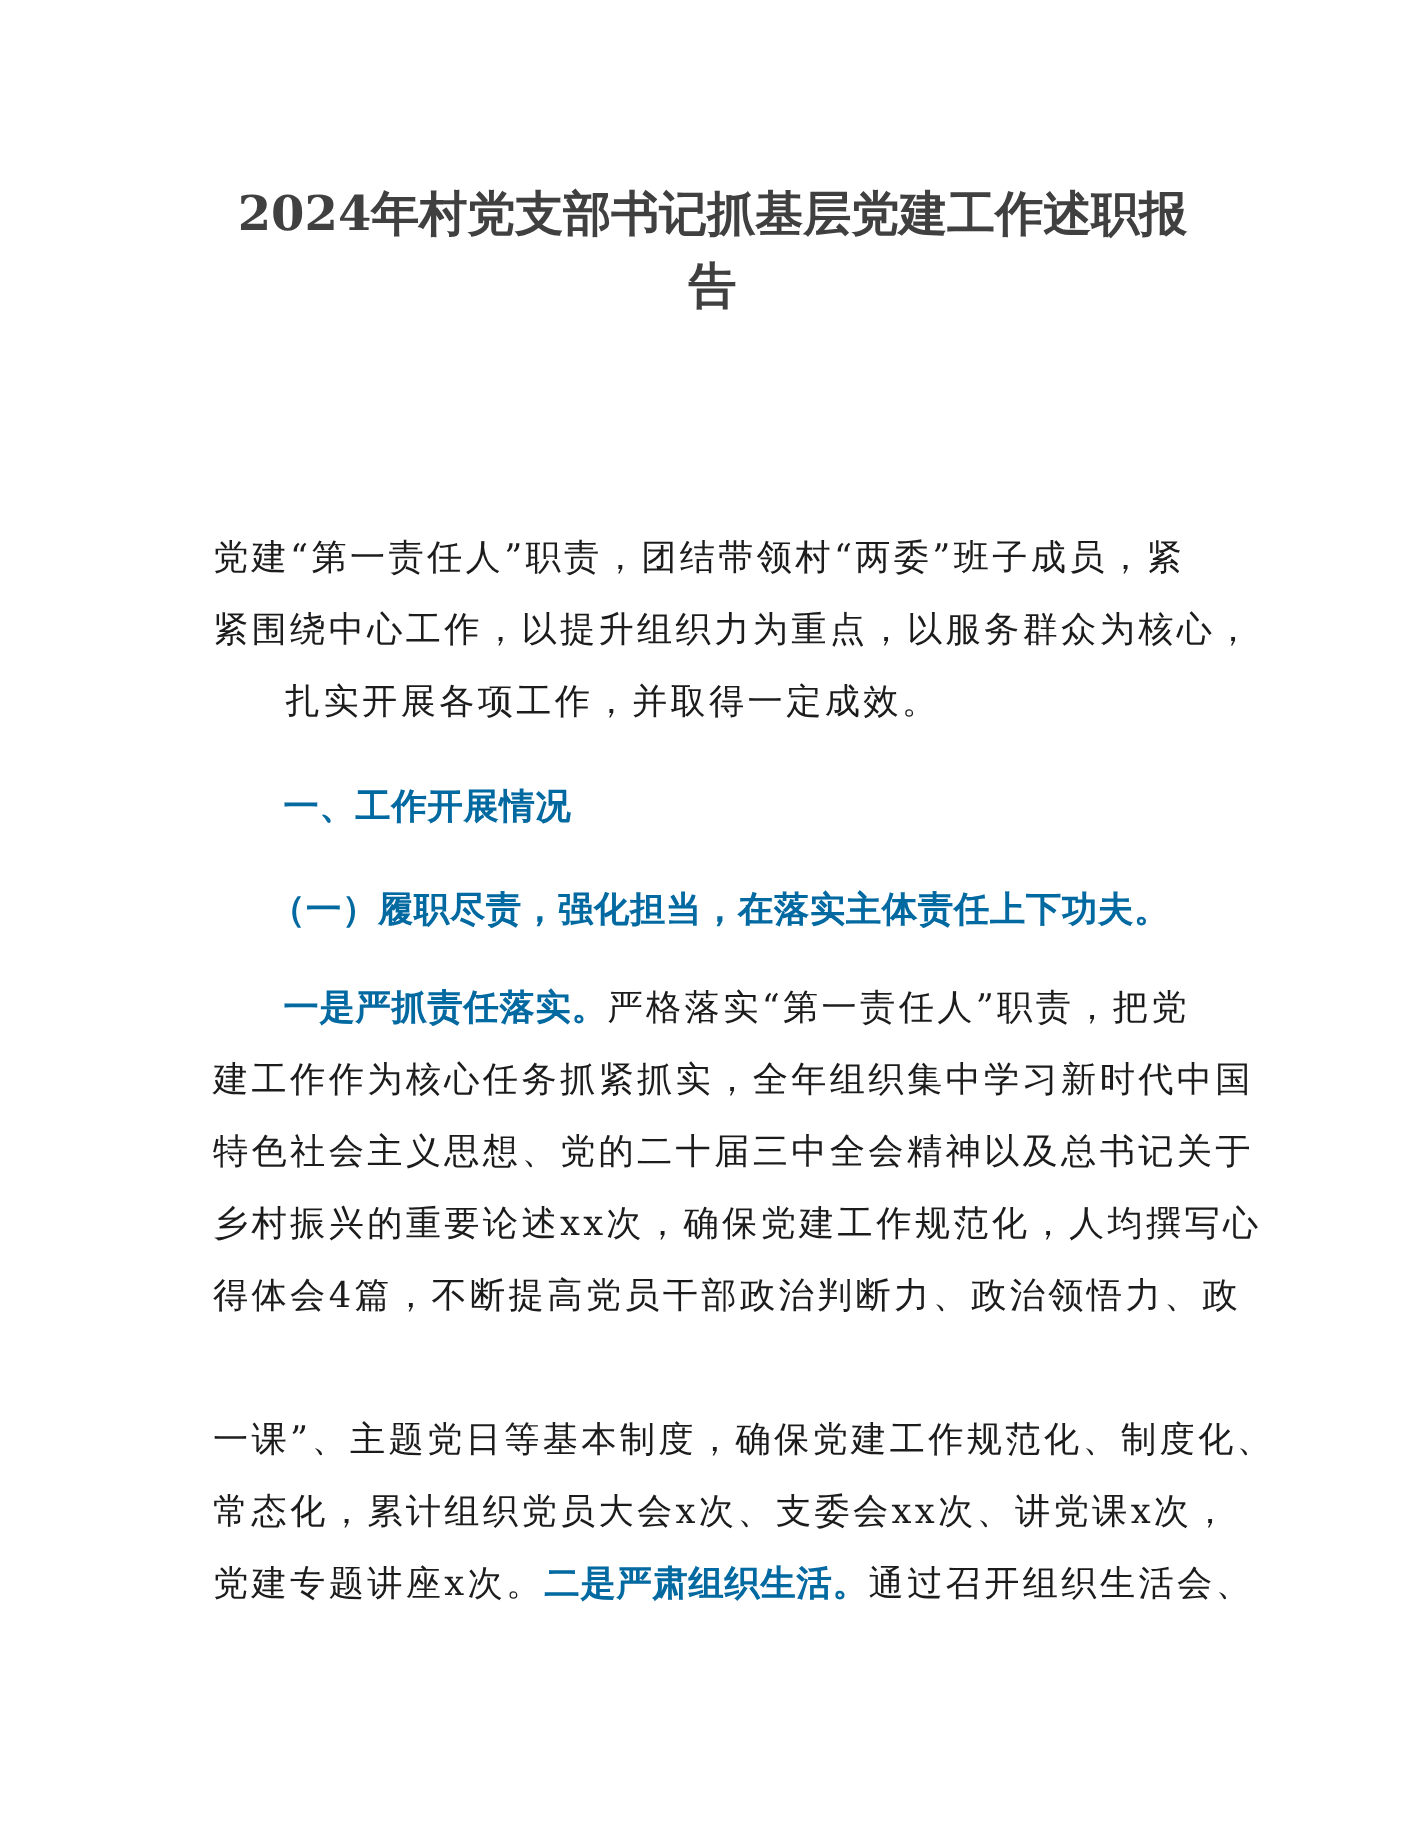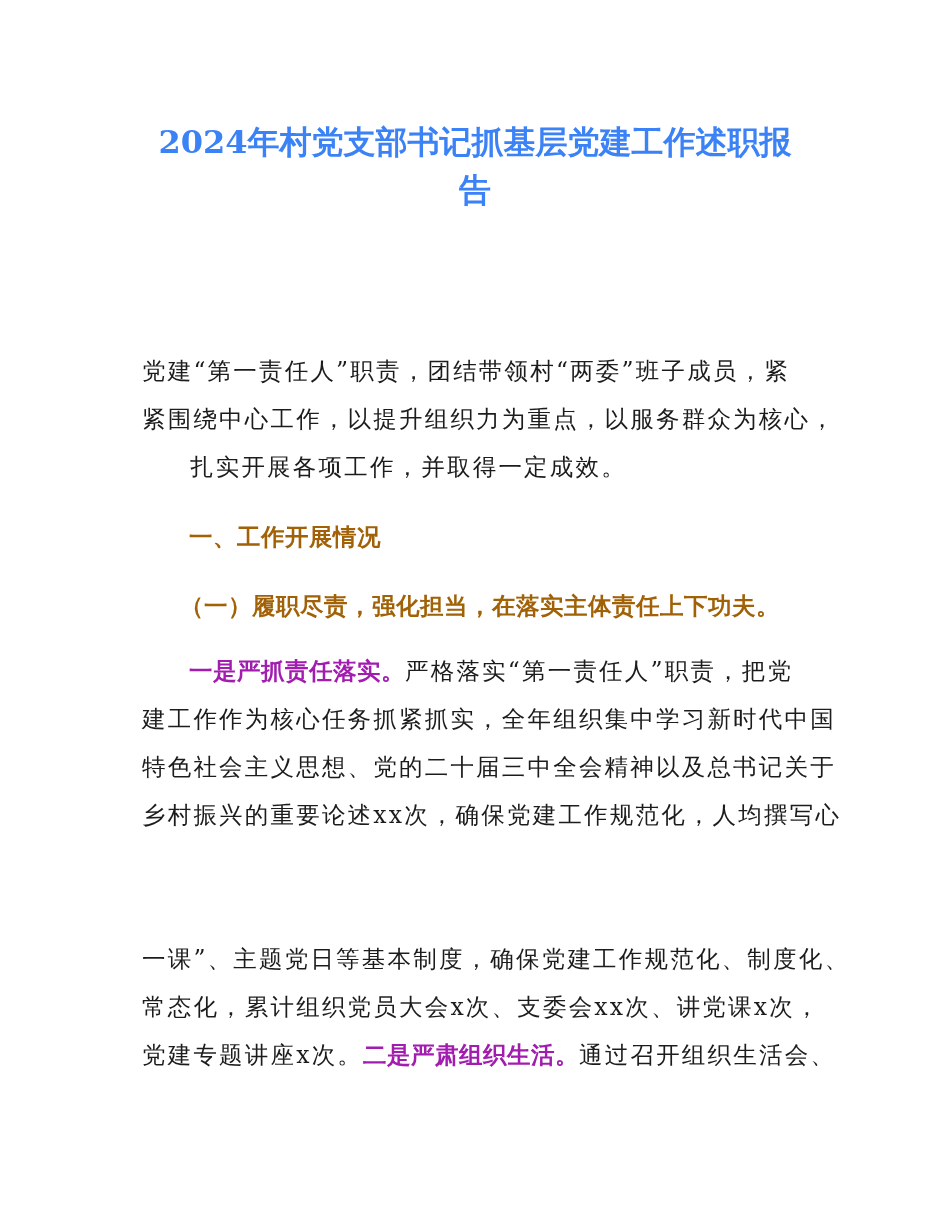--- a/index.html
+++ b/index.html
@@ -25,43 +25,43 @@
       position: absolute;
       left: 140px;
       top: 118px;
       width: 670px;
       text-align: center;
       font-family: "DejaVu Serif", "Liberation Serif", serif;
       font-weight: bold;
       font-size: 32px;
       line-height: 48px;
       letter-spacing: 0px;
-      color: #3b82f6;
+      color: #404040;
     }
     .line {
       position: absolute;
       left: 142px;
       font-size: 23.5px;
       line-height: 30px;
       white-space: nowrap;
       color: #1c1c1c;
       letter-spacing: 2.2px;
     }
     .line.indent { left: 189px; }
     .heading {
       font-family: "DejaVu Sans", "Liberation Sans", sans-serif;
       font-weight: bold;
       letter-spacing: 0.5px;
-      color: #a16207;
+      color: #0369a1;
     }
     .bold-run {
       font-family: "DejaVu Sans", "Liberation Sans", sans-serif;
       font-weight: bold;
       letter-spacing: 0.5px;
-      color: #a21caf;
+      color: #0369a1;
     }
   </style>
 </head>
 <body>
 
 <div class="page">
 
   <div class="title">
     <div>2024年村党支部书记抓基层党建工作述职报</div>
     <div>告</div>
@@ -74,19 +74,20 @@
   <div class="line indent heading" style="top:522px;">一、工作开展情况</div>
 
   <div class="line heading" style="left:180px; top:591px;">（一）履职尽责，强化担当，在落实主体责任上下功夫。</div>
 
   <div class="line indent" style="top:656px;">
     <span class="bold-run">一是严抓责任落实。</span><span>严格落实“第一责任人”职责，把党</span>
   </div>
   <div class="line" style="top:704px;">建工作作为核心任务抓紧抓实，全年组织集中学习新时代中国</div>
   <div class="line" style="top:752px;">特色社会主义思想、党的二十届三中全会精神以及总书记关于</div>
   <div class="line" style="top:800px;">乡村振兴的重要论述xx次，确保党建工作规范化，人均撰写心</div>
+  <div class="line" style="top:848px;">得体会4篇，不断提高党员干部政治判断力、政治领悟力、政</div>
   <div class="line" style="top:944px;">一课”、主题党日等基本制度，确保党建工作规范化、制度化、</div>
   <div class="line" style="top:992px;">常态化，累计组织党员大会x次、支委会xx次、讲党课x次，</div>
   <div class="line" style="top:1040px;">
     <span>党建专题讲座x次。</span><span class="bold-run">二是严肃组织生活。</span><span>通过召开组织生活会、</span>
   </div>
 
 </div>
 
 </body></html>

